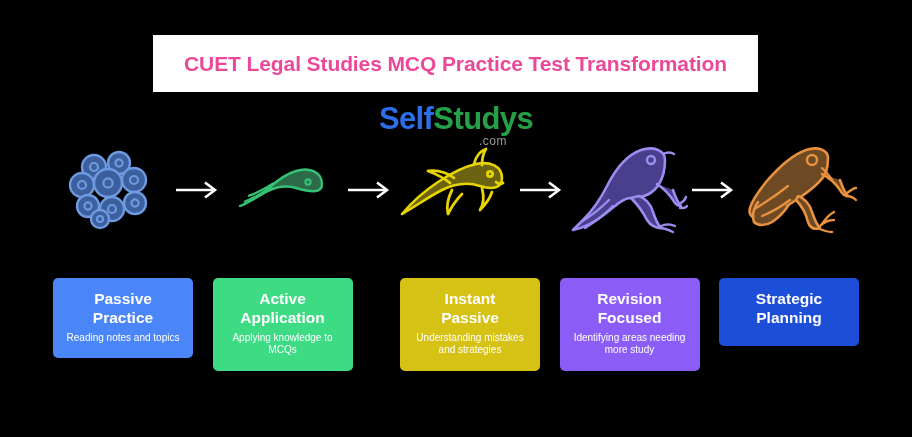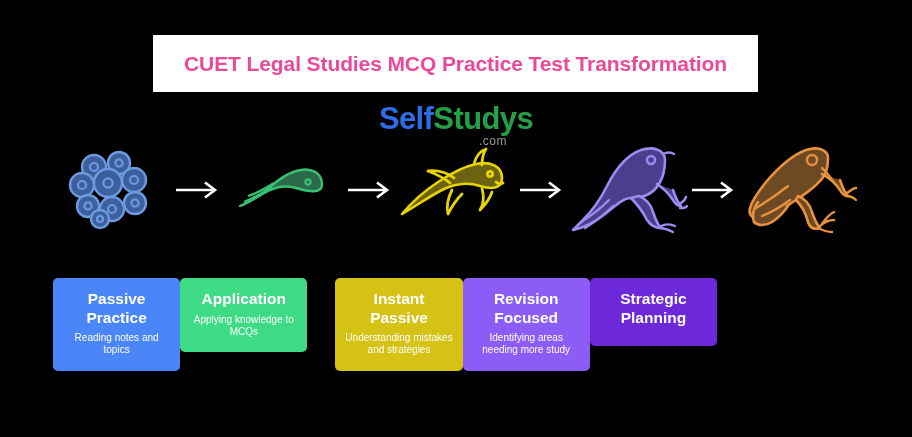--- a/index.html
+++ b/index.html
@@ -75,21 +75,21 @@
   .arrow {
     flex: 0 0 auto;
     width: 50px; height: 26px;
     display: flex; align-items: center; justify-content: center;
   }
 
   
   .cards {
     position: absolute;
     left: 53px; top: 278px;
-    width: 664px;
+    width: 806px;
     display: flex;
     justify-content: space-between;
     align-items: flex-start;
   }
   .card {
     width: 140px;
     border-radius: 5px;
     padding: 12px 8px 14px 8px;
     text-align: center;
     color: #ffffff;
@@ -250,20 +250,21 @@
     <div class="card" style="background:#4a86f7;">
       <div class="card-title">
         <div>Passive</div>
         <div>Practice</div>
       </div>
       <div class="card-desc">Reading notes and topics</div>
     </div>
 
     <div class="card" style="background:#3ddc84;">
       <div class="card-title">
+        <div>Active</div>
         <div>Application</div>
       </div>
       <div class="card-desc">Applying knowledge to MCQs</div>
     </div>
 
     <div class="card" style="background:#d6c215;margin-left:28px;">
       <div class="card-title">
         <div>Instant</div>
         <div>Passive</div>
       </div>
@@ -271,21 +272,21 @@
     </div>
 
     <div class="card" style="background:#8b5cf6;">
       <div class="card-title">
         <div>Revision</div>
         <div>Focused</div>
       </div>
       <div class="card-desc">Identifying areas needing more study</div>
     </div>
 
-    <div class="card" style="background:#6d28d9;">
+    <div class="card" style="background:#1d4ed8;">
       <div class="card-title">
         <div>Strategic</div>
         <div>Planning</div>
       </div>
     </div>
 
   </div>
 
 </div>
 

